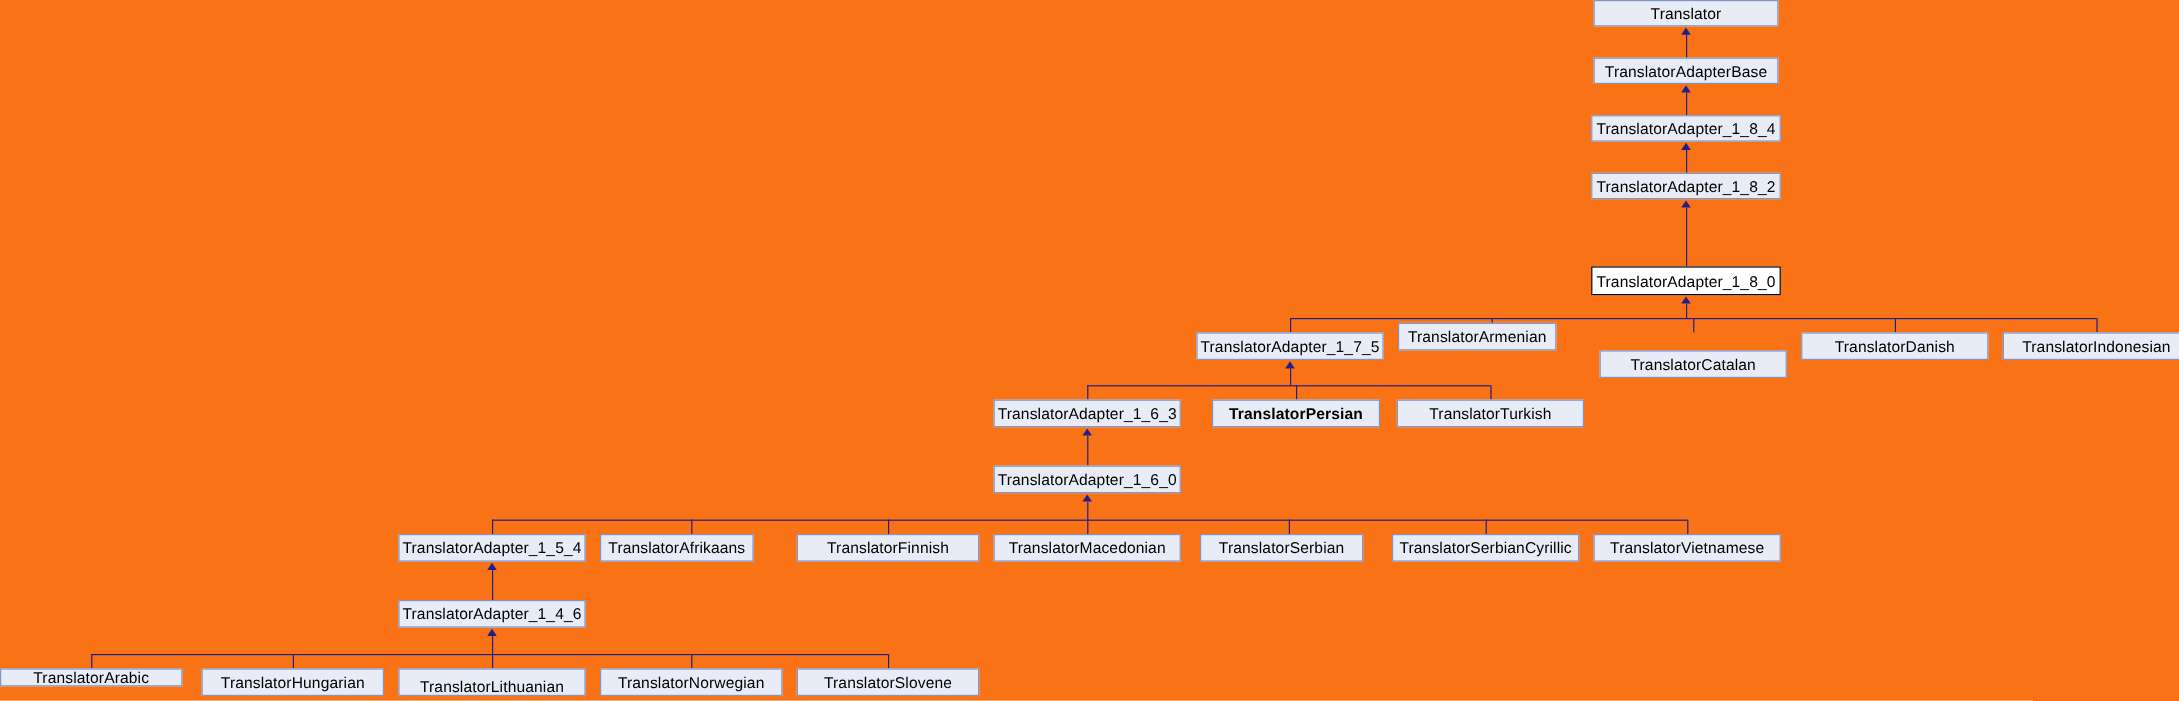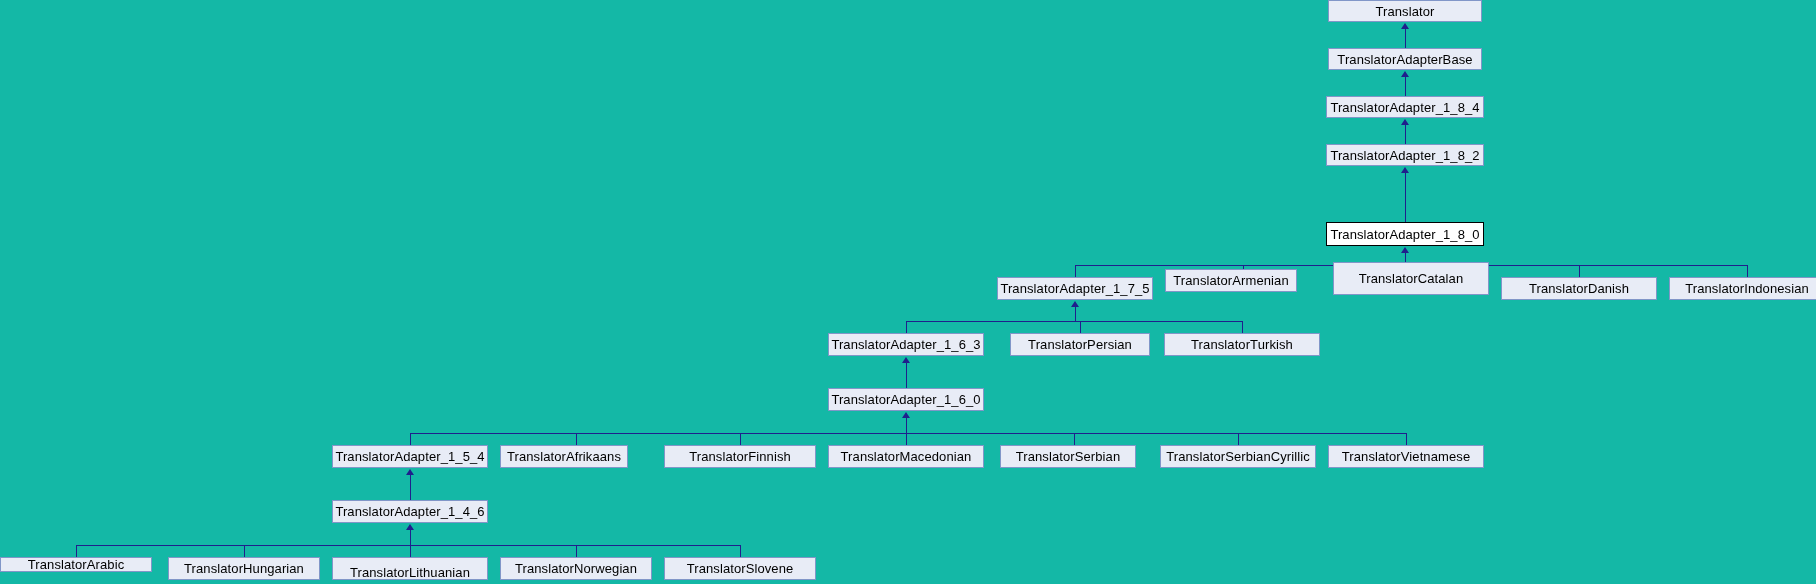--- a/index.html
+++ b/index.html
@@ -1,21 +1,21 @@
 <!DOCTYPE html>
 <html><head>
 <meta charset="utf-8">
 <title>Inheritance diagram for TranslatorAdapter_1_8_0</title>
 <style>
   html,body{margin:0;padding:0;background:#ffffff;}
   #diagram{
     position:relative;
     width:1816px;
     height:584px;
-    background:#14b8a6;
+    background:#f97316;
     font-family:"Liberation Sans","DejaVu Sans",sans-serif;
     overflow:hidden;
   }
   .node{
     position:absolute;
     box-sizing:border-box;
     background:#e8ecf6;
     border:1px solid #8196c8;
     color:#000000;
     font-size:13px;
@@ -113,33 +113,33 @@
     </div>
     <div class="node current" title="TranslatorAdapter_1_8_0" style="left: 1326px; top: 222px; width: 158px; height: 24px;">
       <span>TranslatorAdapter_1_8_0</span>
     </div>
     <div class="node" title="TranslatorAdapter_1_7_5" style="left: 997px; top: 277px; width: 156px; height: 23px;">
       <span>TranslatorAdapter_1_7_5</span>
     </div>
     <div class="node" title="TranslatorArmenian" style="left: 1165px; top: 269px; width: 132px; height: 23px;">
       <span>TranslatorArmenian</span>
     </div>
-    <div class="node" title="TranslatorCatalan" style="left: 1333px; top: 262px; width: 156px; height: 33px;">
+    <div class="node" title="TranslatorCatalan" style="left: 1333px; top: 292px; width: 156px; height: 23px;">
       <span>TranslatorCatalan</span>
     </div>
     <div class="node" title="TranslatorDanish" style="left: 1501px; top: 277px; width: 156px; height: 23px;">
       <span>TranslatorDanish</span>
     </div>
     <div class="node" title="TranslatorIndonesian" style="left: 1669px; top: 277px; width: 156px; height: 23px;">
       <span>TranslatorIndonesian</span>
     </div>
     <div class="node" title="TranslatorAdapter_1_6_3" style="left: 828px; top: 333px; width: 156px; height: 23px;">
       <span>TranslatorAdapter_1_6_3</span>
     </div>
-    <div class="node" title="TranslatorPersian" style="left: 1010px; top: 333px; width: 140px; height: 23px;">
+    <div class="node" title="TranslatorPersian" style="left: 1010px; top: 333px; width: 140px; height: 23px; font-weight: bold;">
       <span>TranslatorPersian</span>
     </div>
     <div class="node" title="TranslatorTurkish" style="left: 1164px; top: 333px; width: 156px; height: 23px;">
       <span>TranslatorTurkish</span>
     </div>
     <div class="node" title="TranslatorAdapter_1_6_0" style="left: 828px; top: 388px; width: 156px; height: 23px;">
       <span>TranslatorAdapter_1_6_0</span>
     </div>
     <div class="node" title="TranslatorAdapter_1_5_4" style="left: 332px; top: 445px; width: 156px; height: 23px;">
       <span>TranslatorAdapter_1_5_4</span>

